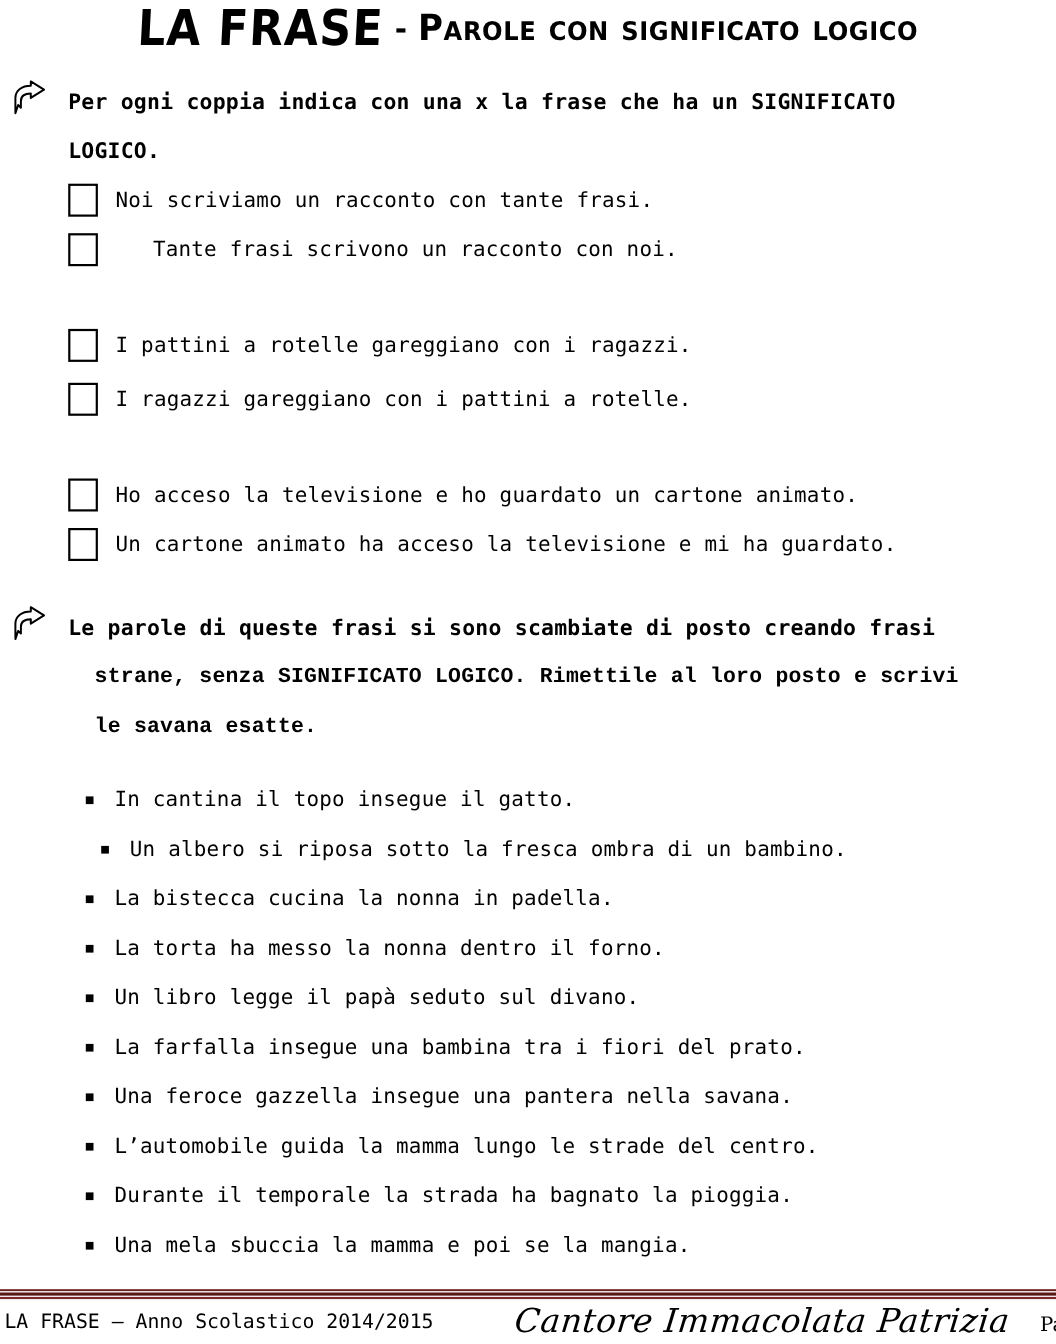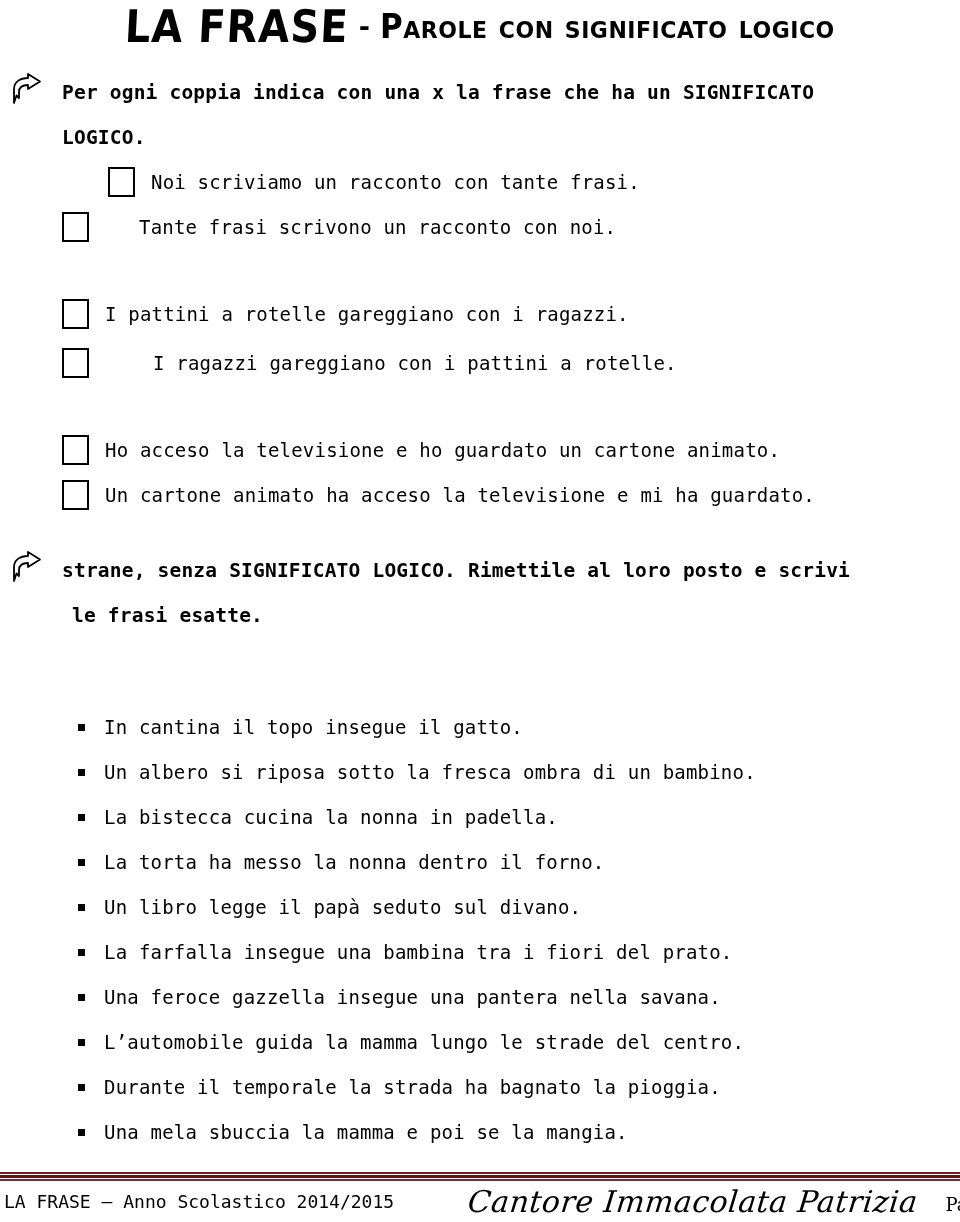--- a/index.html
+++ b/index.html
@@ -77,21 +77,22 @@
   }
   .instr.second .instr-text {
     margin-left: 62px;
     text-indent: 0;
   }
   .instr-line {
     display: block;
     white-space: nowrap;
   }
   .instr.second .instr-line + .instr-line {
-    margin-left: 10px;
+    margin-left: 24px;
+    font-family: Liberation Mono, monospace;
   }
 
   
   .cbox-item {
     position: absolute;
     left: 0;
     height: 44px;
     display: flex;
     align-items: center;
   }
@@ -207,64 +208,65 @@
     <svg viewBox="0 0 34 34" width="34" height="34" aria-hidden="true">
       <path d="M4 31 L4 17 C4 10 10 6 18 6 L18 2 L30 9.5 L18 17 L18 13 C12 13 9 15 9 20 L9 26 L6.5 23.5 L4 31 Z" fill="#ffffff" stroke="#000000" stroke-width="1.8" stroke-linejoin="round"></path>
     </svg>
   </span>
   <div class="instr-text">
     <span class="instr-line">Per ogni coppia indica con una x la frase che ha un SIGNIFICATO</span>
     <span class="instr-line">LOGICO.</span>
   </div>
 </div>
 
-<div class="cbox-item" style="top:160px;padding-left:46px;">
+<div class="cbox-item" style="top:160px;">
   <span class="cbox"></span>
   <span class="cbox-text">Noi scriviamo un racconto con tante frasi.</span>
 </div>
 <div class="cbox-item" style="top:205px;gap:34px;">
   <span class="cbox"></span>
   <span class="cbox-text">Tante frasi scrivono un racconto con noi.</span>
 </div>
 
 <div class="cbox-item" style="top:292px;">
   <span class="cbox"></span>
   <span class="cbox-text">I pattini a rotelle gareggiano con i ragazzi.</span>
 </div>
-<div class="cbox-item" style="top:341px;gap:48px;">
+<div class="cbox-item" style="top:341px;">
   <span class="cbox"></span>
   <span class="cbox-text">I ragazzi gareggiano con i pattini a rotelle.</span>
 </div>
 
 <div class="cbox-item" style="top:428px;">
   <span class="cbox"></span>
   <span class="cbox-text">Ho acceso la televisione e ho guardato un cartone animato.</span>
 </div>
 <div class="cbox-item" style="top:473px;">
   <span class="cbox"></span>
   <span class="cbox-text">Un cartone animato ha acceso la televisione e mi ha guardato.</span>
 </div>
 
 <div class="instr second" id="instr-2" style="top:548px;">
   <span class="arrow">
     <svg viewBox="0 0 34 34" width="34" height="34" aria-hidden="true">
       <path d="M4 31 L4 17 C4 10 10 6 18 6 L18 2 L30 9.5 L18 17 L18 13 C12 13 9 15 9 20 L9 26 L6.5 23.5 L4 31 Z" fill="#ffffff" stroke="#000000" stroke-width="1.8" stroke-linejoin="round"></path>
     </svg>
   </span>
   <div class="instr-text">
+    <span class="instr-line">Le parole di queste frasi si sono scambiate di posto creando frasi</span>
     <span class="instr-line">strane, senza SIGNIFICATO LOGICO. Rimettile al loro posto e scrivi</span>
-    <span class="instr-line">le frasi esatte.</span>
+    <span class="instr-line">le savana esatte.</span>
   </div>
 </div>
 
 <div class="bullet-item" style="top:707px;">
   <span class="bullet-mark"></span>
   <span class="bullet-text">In cantina il topo insegue il gatto.</span>
 </div>
-<div class="bullet-item" style="top:752px;">
+<div class="bullet-item" style="top:752px;padding-left:14px;">
   <span class="bullet-mark"></span>
   <span class="bullet-text">Un albero si riposa sotto la fresca ombra di un bambino.</span>
 </div>
 <div class="bullet-item" style="top:797px;justify-content:space-between;">
   <span class="bullet-mark"></span>
   <span class="bullet-text">La bistecca cucina la nonna in padella.</span>
 </div>
 <div class="bullet-item" style="top:842px;">
   <span class="bullet-mark"></span>
   <span class="bullet-text">La torta ha messo la nonna dentro il forno.</span>

